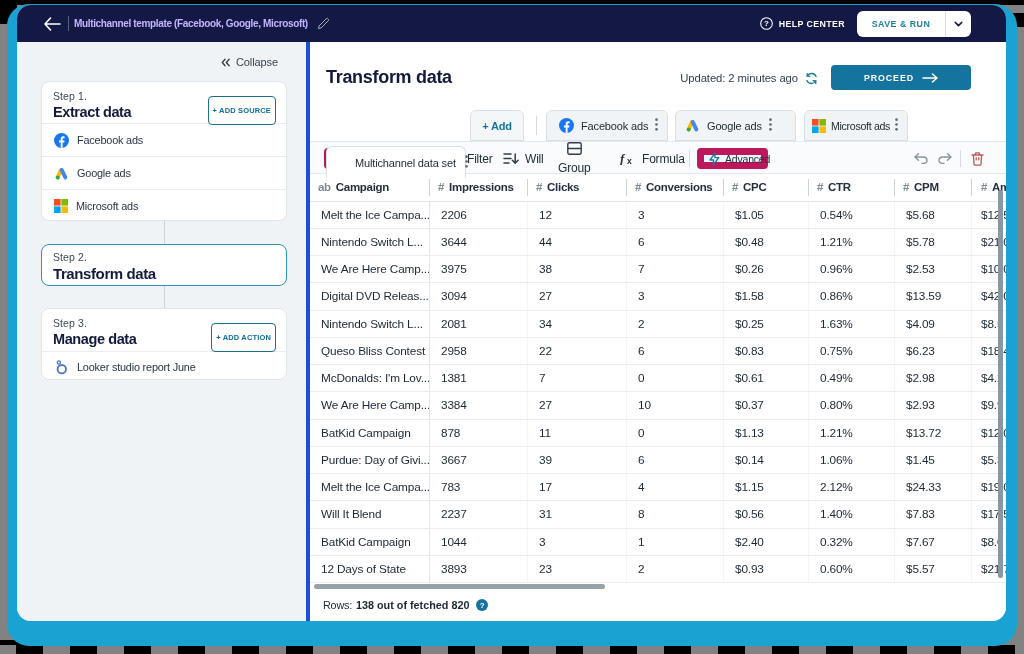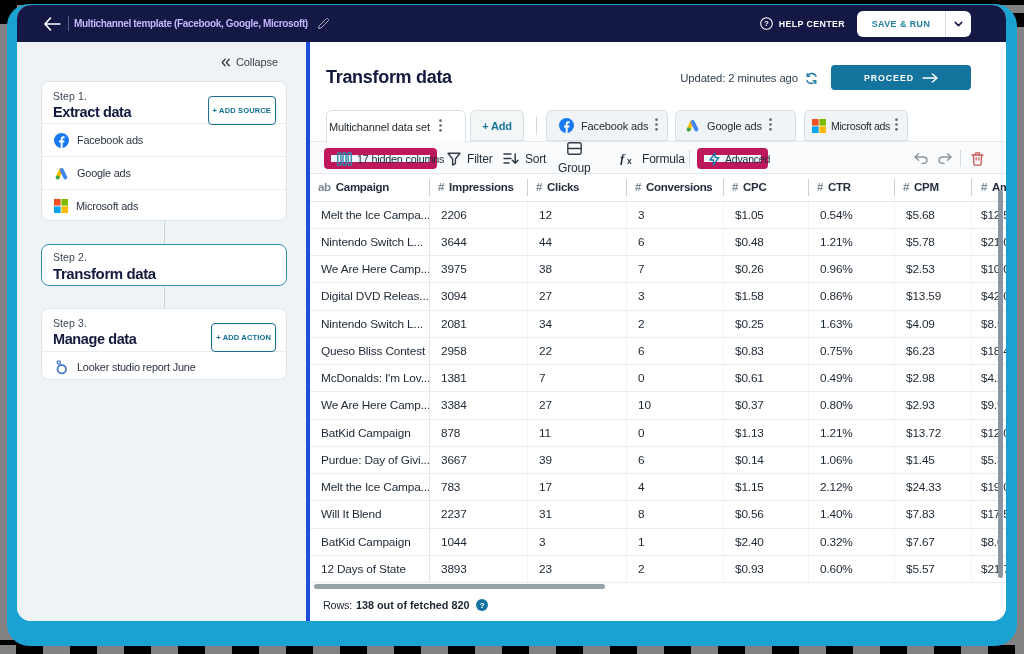--- a/index.html
+++ b/index.html
@@ -204,21 +204,21 @@
             <path d="M2.2 9.8 A 5.7 5.7 0 0 0 12.4 10.4" stroke="#1578a0" stroke-width="1.5" fill="none" stroke-linecap="round"></path>
             <path d="M12.4 13.2 L12.5 10.2 L9.5 10.1" fill="none" stroke="#1578a0" stroke-width="1.5" stroke-linecap="round" stroke-linejoin="round"></path>
           </svg></div>
       <div class="proceed">
           <span>PROCEED</span>
           <svg width="16" height="10" viewBox="0 0 16 10">
             <path d="M10.5 1 L15 5 L10.5 9 M1 5 L14.5 5" stroke="#fff" stroke-width="1.5" fill="none" stroke-linecap="round" stroke-linejoin="round"></path>
           </svg>
         </div>
       <div class="tabs">
-        <div class="tab active" style="left:16px; width:140px; padding-left:2px;">Multichannel data set<span class="dots" style="margin-left:9px;"><svg width="3" height="13" viewBox="0 0 3 13" style="flex:none;">
+        <div class="tab active" style="left:16px; width:140px; padding-left:28px;margin-top:36px;">Multichannel data set<span class="dots" style="margin-left:9px;"><svg width="3" height="13" viewBox="0 0 3 13" style="flex:none;">
                 <circle cx="1.5" cy="1.7" r="1.35" fill="#5f6a73"></circle>
                 <circle cx="1.5" cy="6.5" r="1.35" fill="#5f6a73"></circle>
                 <circle cx="1.5" cy="11.3" r="1.35" fill="#5f6a73"></circle>
               </svg></span></div>
         <div class="tab" style="left:160px; width:54px; background:#f4f7f8; color:#15749e; justify-content:center; font-weight:bold;">+ Add</div>
         <div class="tabsep"></div>
         <div class="tab" style="left:236px; width:122px; padding-left:12px; gap:7px;">
             <svg width="15" height="15" viewBox="0 0 15 15" style="flex:none;">
               <circle cx="7.5" cy="7.5" r="7.5" fill="#1877F2"></circle>
               <path d="M10.2 9.6 L10.5 7.5 L8.6 7.5 L8.6 6.1 Q8.6 5.2 9.6 5.2 L10.6 5.2 L10.6 3.4 Q9.8 3.25 9.1 3.25 Q6.7 3.25 6.7 5.9 L6.7 7.5 L5 7.5 L5 9.6 L6.7 9.6 L6.7 14.8 Q7.1 14.9 7.5 14.9 Q8.1 14.9 8.6 14.8 L8.6 9.6 Z" fill="#fff"></path>
@@ -271,21 +271,21 @@
             <svg width="14" height="14" viewBox="0 0 14 14" style="flex:none;">
               <path d="M1 1.2 L13 1.2 L8.4 7 L8.4 11.6 L5.6 13 L5.6 7 Z" stroke="#323d4a" stroke-width="1.4" fill="none" stroke-linejoin="round"></path>
             </svg>
             <span>Filter</span>
           </div>
         <div class="titem" style="left:193px;">
             <svg width="16" height="13" viewBox="0 0 16 13" style="flex:none;">
               <path d="M1 2 L8 2 M1 6.5 L8 6.5 M1 11 L6 11" stroke="#323d4a" stroke-width="1.5" stroke-linecap="round"></path>
               <path d="M12.2 2 L12.2 11 M9.4 8.3 L12.2 11.2 L15 8.3" stroke="#323d4a" stroke-width="1.5" fill="none" stroke-linecap="round" stroke-linejoin="round"></path>
             </svg>
-            <span>Sort</span>
+            <span>Will</span>
           </div>
         <div class="titem" style="left:248px;flex-direction:column;">
             <svg width="15" height="13" viewBox="0 0 15 13" style="flex:none;">
               <rect x="0.8" y="0.8" width="13.4" height="11.4" rx="1.6" stroke="#323d4a" stroke-width="1.4" fill="none"></rect>
               <line x1="0.8" y1="6.5" x2="14.2" y2="6.5" stroke="#323d4a" stroke-width="1.4"></line>
             </svg>
             <span>Group</span>
           </div>
         <div class="titem" style="left:310px;">
             <svg width="16" height="13" viewBox="0 0 16 13" style="flex:none;">

